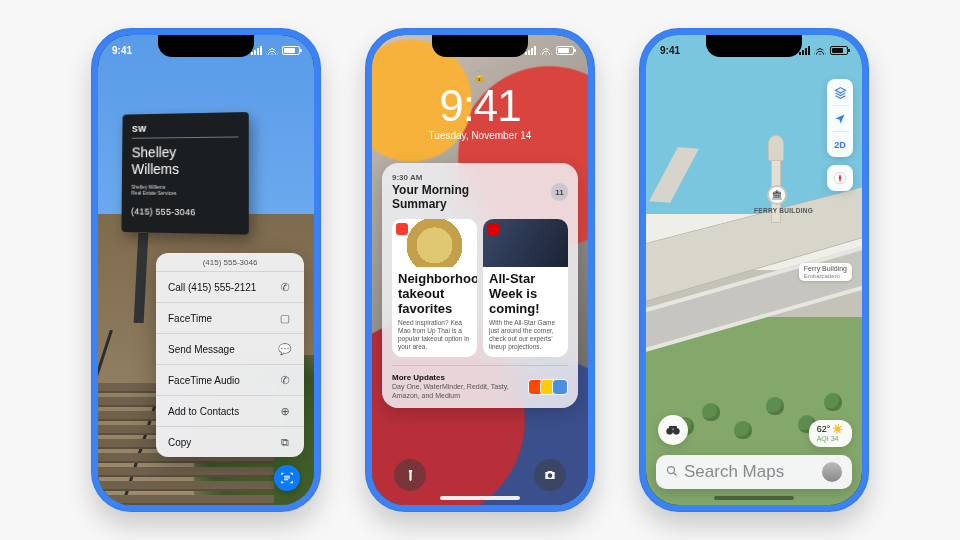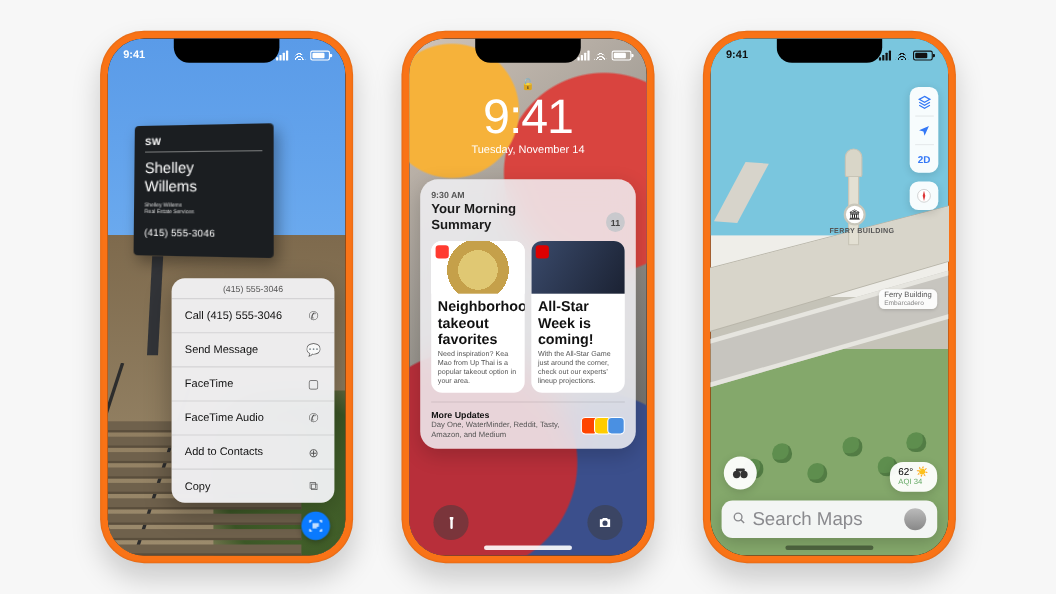--- a/index.html
+++ b/index.html
@@ -1,20 +1,20 @@
 <!DOCTYPE html>
 <html><head>
 <meta charset="utf-8">
 <style>
   * { margin: 0; padding: 0; box-sizing: border-box; font-family: -apple-system, "SF Pro Text", "Helvetica Neue", Helvetica, Arial, sans-serif; }
   html, body { width: 960px; height: 540px; background: #f7f7f7; overflow: hidden; }
   .stage { display: flex; justify-content: center; align-items: center; gap: 44px; width: 100%; height: 100%; padding: 20px 0; }
 
   
-  .phone { position: relative; width: 230px; height: 484px; border-radius: 40px; background: #f97316; box-shadow: 0 14px 26px rgba(0,0,0,0.18), inset 0 0 2px rgba(0,0,0,0.2); padding: 7px; }
+  .phone { position: relative; width: 230px; height: 484px; border-radius: 40px; background: #3b82f6; box-shadow: 0 14px 26px rgba(0,0,0,0.18), inset 0 0 2px rgba(0,0,0,0.2); padding: 7px; }
   .screen { position: relative; width: 100%; height: 100%; border-radius: 33px; overflow: hidden; background: #000; }
   .notch { position: absolute; top: 0; left: 50%; transform: translateX(-50%); width: 96px; height: 22px; background: #000; border-bottom-left-radius: 14px; border-bottom-right-radius: 14px; z-index: 50; }
 
   
   .status { position: absolute; top: 0; left: 0; right: 0; height: 30px; display: flex; justify-content: space-between; align-items: center; padding: 0 14px; font-size: 10px; font-weight: 600; z-index: 40; color: #fff; }
   .status.dark { color: #111; }
   .status .right { display: flex; align-items: center; gap: 4px; }
   .bars { display: inline-flex; align-items: flex-end; gap: 1px; }
   .bars span { width: 2px; background: currentColor; border-radius: 0.5px; }
   .bars span:nth-child(1){height:3px}.bars span:nth-child(2){height:5px}.bars span:nth-child(3){height:7px}.bars span:nth-child(4){height:9px}
@@ -56,21 +56,21 @@
     radial-gradient(circle at 24% 82%, #b82f3a 0 100px, transparent 102px),
     radial-gradient(circle at 80% 88%, #3b4f8c 0 90px, transparent 92px),
     linear-gradient(140deg,#cfc3b8 0%, #9a968f 45%, #5c5b59 100%);
   }
   .p2-lock { position:absolute; top:36px; width:100%; text-align:center; color:#fff; z-index:5; }
   .p2-lock .padlock { font-size:10px; opacity:0.9; }
   .p2-lock .time { font-size:44px; font-weight:300; letter-spacing:-1px; line-height:1; margin-top:2px; }
   .p2-lock .date { font-size:10px; font-weight:500; margin-top:2px; }
 
   .summary { position:absolute; top:128px; left:10px; right:10px; background: rgba(240,240,243,0.86); backdrop-filter: blur(14px); border-radius:16px; padding:10px 10px 8px; z-index:10; box-shadow:0 6px 18px rgba(0,0,0,0.18); }
-  .summary .shead { display:flex; justify-content:space-between; align-items:flex-end;gap:32px; }
+  .summary .shead { display:flex; justify-content:space-between; align-items:center;gap:32px; }
   .summary .shead .t1 { font-size:8px; color:#555; font-weight:600; }
   .summary .shead .t2 { font-size:12px; font-weight:700; color:#1a1a1a; margin-top:1px; }
   .summary .badge { background:#c9c9cd; color:#444; font-size:8px; font-weight:700; width:18px; height:18px; border-radius:9px; display:flex; align-items:center; justify-content:center; }
   .cards { display:flex; gap:6px; margin-top:8px; }
   .card { flex:1; background:#fff; border-radius:10px; overflow:hidden; }
   .card .thumb { height:48px; position:relative; }
   .thumb.food { background: radial-gradient(circle at 50% 55%, #e0c873 0 18px, #c5a04a 18px 28px, #fff 28px), #fff; }
   .thumb.sport { background: linear-gradient(120deg,#3a4a6b 0%, #1b2233 100%); }
   .thumb .chip { position:absolute; top:4px; left:4px; width:12px; height:12px; border-radius:3px; background:#ff3b30; }
   .card .body { padding:5px 6px 6px; }
@@ -167,30 +167,30 @@
           <div class="step" style="bottom:56px"></div>
           <div class="step" style="bottom:70px"></div>
         <div class="step" style="bottom:84px"></div>
           <div class="step" style="bottom:98px"></div>
           <div class="step" style="bottom:112px"></div>
       </div>
 
       <div class="p1-menu">
         <div class="head">(415) 555-3046</div>
         <div class="row">
-          <span>Call (415) 555-3046</span>
+          <span>Call (415) 555-2121</span>
           <span class="ico">✆</span>
+        </div>
+        <div class="row">
+          <span>FaceTime</span>
+          <span class="ico">▢</span>
         </div>
         <div class="row">
           <span>Send Message</span>
           <span class="ico">💬</span>
-        </div>
-        <div class="row">
-          <span>FaceTime</span>
-          <span class="ico">▢</span>
         </div>
         <div class="row">
           <span>FaceTime Audio</span>
           <span class="ico">✆</span>
         </div>
         <div class="row">
           <span>Add to Contacts</span>
           <span class="ico">⊕</span>
         </div>
         <div class="row">

